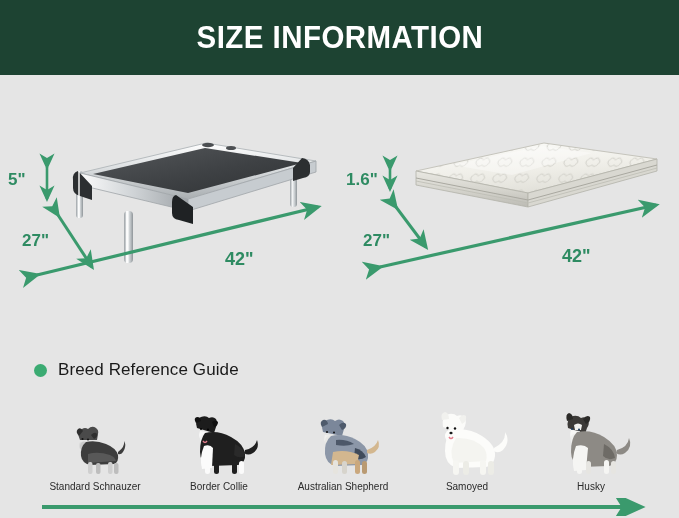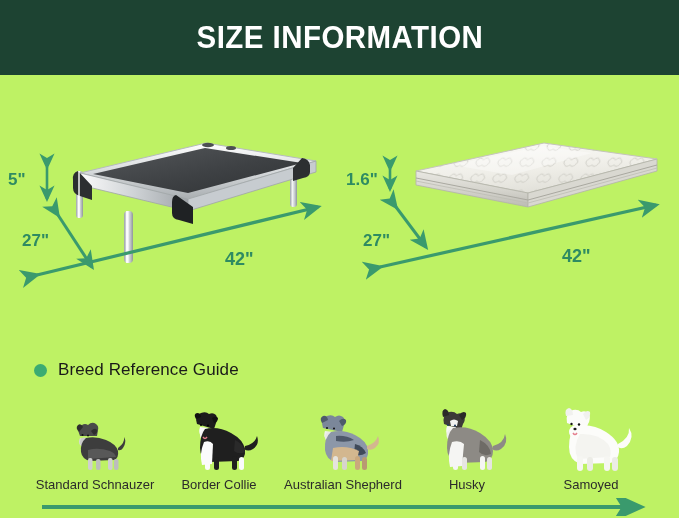--- a/index.html
+++ b/index.html
@@ -9,21 +9,21 @@
     height: 518px;
     background: #ffffff;
     font-family: "Liberation Sans", sans-serif;
     overflow: hidden;
   }
 
   #page {
     position: relative;
     width: 679px;
     height: 518px;
-    background: #bef264;
+    background: #e5e5e5;
   }
 
   
   .header-bar {
     position: absolute;
     left: 0; top: 0;
     width: 679px;
     height: 75px;
     background: #1d4332;
     display: flex;
@@ -142,21 +142,21 @@
     justify-content: flex-end;
   }
   .breed-art {
     height: 72px;
     display: flex;
     align-items: flex-end;
     justify-content: center;
   }
   .breed-label {
     margin-top: 5px;
-    font-size: 13px;
+    font-size: 10px;
     color: #2b2b2b;
     font-family: "Liberation Sans", sans-serif;
     white-space: nowrap;
     text-align: center;
   }
 
   .size-arrow {
     position: absolute;
     left: 36px; top: 146px;
     width: 620px; height: 18px;
@@ -379,20 +379,45 @@
               <circle cx="24" cy="18" r="1" fill="#111"></circle>
               <circle cx="31" cy="18.5" r="1" fill="#111"></circle>
             </g>
           </svg>
         </div>
         <div class="breed-label">Australian Shepherd</div>
       </div>
 
       <div class="breed-item">
         <div class="breed-art">
+          <svg width="90" height="68" viewBox="0 0 90 68">
+            <g>
+              <path d="M21,19 q-2,-11 6,-13 q5,-1 8,2 q5,-2 8,2 q2,5 -1,10 l-2,6 z" fill="#fbfbf9"></path>
+              <path d="M20,12 q-2,-7 3,-8 q4,1 4,7 z" fill="#f1f1ee"></path>
+              <path d="M37,10 q4,-5 7,-2 q1,5 -4,8 z" fill="#f1f1ee"></path>
+              <ellipse cx="29" cy="28" rx="6" ry="6.5" fill="#fdfdfb"></ellipse>
+              <path d="M30,22 q16,-3 30,6 q14,9 13,20 q-1,10 -9,11 l-30,1 q-11,-4 -11,-17 q0,-15 7,-21 z" fill="#fcfcfa"></path>
+              <path d="M34,30 q18,-1 28,10 q4,6 2,13 l-32,2 q-6,-12 2,-25 z" fill="#f4f4f0"></path>
+              <rect x="31" y="52" width="6" height="15" rx="3" fill="#f6f6f2"></rect>
+              <rect x="41" y="53" width="6" height="14" rx="3" fill="#ececE6"></rect>
+              <rect x="58" y="52" width="6" height="15" rx="3" fill="#f6f6f2"></rect>
+              <rect x="66" y="53" width="6" height="14" rx="3" fill="#ececE6"></rect>
+              <path d="M72,40 q12,-6 11,-16 q6,9 -2,18 q-5,4 -9,1 z" fill="#fcfcfa"></path>
+              <circle cx="25.5" cy="20" r="1.2" fill="#111"></circle>
+              <circle cx="33" cy="20.5" r="1.2" fill="#111"></circle>
+              <ellipse cx="29" cy="25" rx="1.6" ry="1.2" fill="#1a1a1a"></ellipse>
+              <path d="M27,29 q2,3 4,0" stroke="#e5808f" stroke-width="1.5" fill="none"></path>
+            </g>
+          </svg>
+        </div>
+        <div class="breed-label">Samoyed</div>
+      </div>
+
+      <div class="breed-item">
+        <div class="breed-art">
           <svg width="86" height="66" viewBox="0 0 86 66">
             <g>
               <path d="M20,18 q-2,-10 5,-12 q5,-1 8,2 q4,-2 7,1 q2,5 -1,9 l-2,6 z" fill="#3c3a38"></path>
               <path d="M19,11 q-2,-7 2,-8 q4,1 4,6 z" fill="#2b2a28"></path>
               <path d="M35,9 q4,-5 7,-2 q1,5 -4,7 z" fill="#2b2a28"></path>
               <path d="M23,20 q-2,6 1,10 q3,2 6,-2 l2,-7 z" fill="#f7f7f5"></path>
               <ellipse cx="27" cy="29" rx="4.5" ry="5.5" fill="#efefed"></ellipse>
               <path d="M26,15 q4,-3 8,0 l-1,5 -6,0 z" fill="#f2f2f0"></path>
               <path d="M29,22 q14,-3 27,5 q13,8 13,18 q0,9 -8,11 l-28,1 q-10,-4 -10,-15 q0,-14 6,-20 z" fill="#8d8a85"></path>
               <path d="M28,36 q8,-2 12,2 l-2,22 -12,1 q-3,-12 2,-25 z" fill="#f5f5f3"></path>
@@ -403,45 +428,20 @@
               <rect x="63" y="51" width="5" height="13" rx="2.5" fill="#e6e5e1"></rect>
               <path d="M69,40 q11,-3 12,-12 q4,9 -4,15 q-5,3 -9,0 z" fill="#8d8a85"></path>
               <circle cx="24" cy="19" r="1" fill="#1a3a5c"></circle>
               <circle cx="31" cy="19.5" r="1" fill="#1a3a5c"></circle>
             </g>
           </svg>
         </div>
         <div class="breed-label">Husky</div>
       </div>
 
-      <div class="breed-item">
-        <div class="breed-art">
-          <svg width="90" height="68" viewBox="0 0 90 68">
-            <g>
-              <path d="M21,19 q-2,-11 6,-13 q5,-1 8,2 q5,-2 8,2 q2,5 -1,10 l-2,6 z" fill="#fbfbf9"></path>
-              <path d="M20,12 q-2,-7 3,-8 q4,1 4,7 z" fill="#f1f1ee"></path>
-              <path d="M37,10 q4,-5 7,-2 q1,5 -4,8 z" fill="#f1f1ee"></path>
-              <ellipse cx="29" cy="28" rx="6" ry="6.5" fill="#fdfdfb"></ellipse>
-              <path d="M30,22 q16,-3 30,6 q14,9 13,20 q-1,10 -9,11 l-30,1 q-11,-4 -11,-17 q0,-15 7,-21 z" fill="#fcfcfa"></path>
-              <path d="M34,30 q18,-1 28,10 q4,6 2,13 l-32,2 q-6,-12 2,-25 z" fill="#f4f4f0"></path>
-              <rect x="31" y="52" width="6" height="15" rx="3" fill="#f6f6f2"></rect>
-              <rect x="41" y="53" width="6" height="14" rx="3" fill="#ececE6"></rect>
-              <rect x="58" y="52" width="6" height="15" rx="3" fill="#f6f6f2"></rect>
-              <rect x="66" y="53" width="6" height="14" rx="3" fill="#ececE6"></rect>
-              <path d="M72,40 q12,-6 11,-16 q6,9 -2,18 q-5,4 -9,1 z" fill="#fcfcfa"></path>
-              <circle cx="25.5" cy="20" r="1.2" fill="#111"></circle>
-              <circle cx="33" cy="20.5" r="1.2" fill="#111"></circle>
-              <ellipse cx="29" cy="25" rx="1.6" ry="1.2" fill="#1a1a1a"></ellipse>
-              <path d="M27,29 q2,3 4,0" stroke="#e5808f" stroke-width="1.5" fill="none"></path>
-            </g>
-          </svg>
-        </div>
-        <div class="breed-label">Samoyed</div>
-      </div>
-
     </div>
 
     <svg class="size-arrow" viewBox="0 0 620 18">
       <defs>
         <marker id="sizeArrowHead" markerWidth="9" markerHeight="9" refX="6" refY="4.2" orient="auto">
           <path d="M0,0.4 L8.4,4.2 L0,8 L2.4,4.2 Z" fill="#3a9a6d"></path>
         </marker>
       </defs>
       <line x1="6" y1="9" x2="600" y2="9" stroke="#3a9a6d" stroke-width="4" marker-end="url(#sizeArrowHead)"></line>
     </svg>

